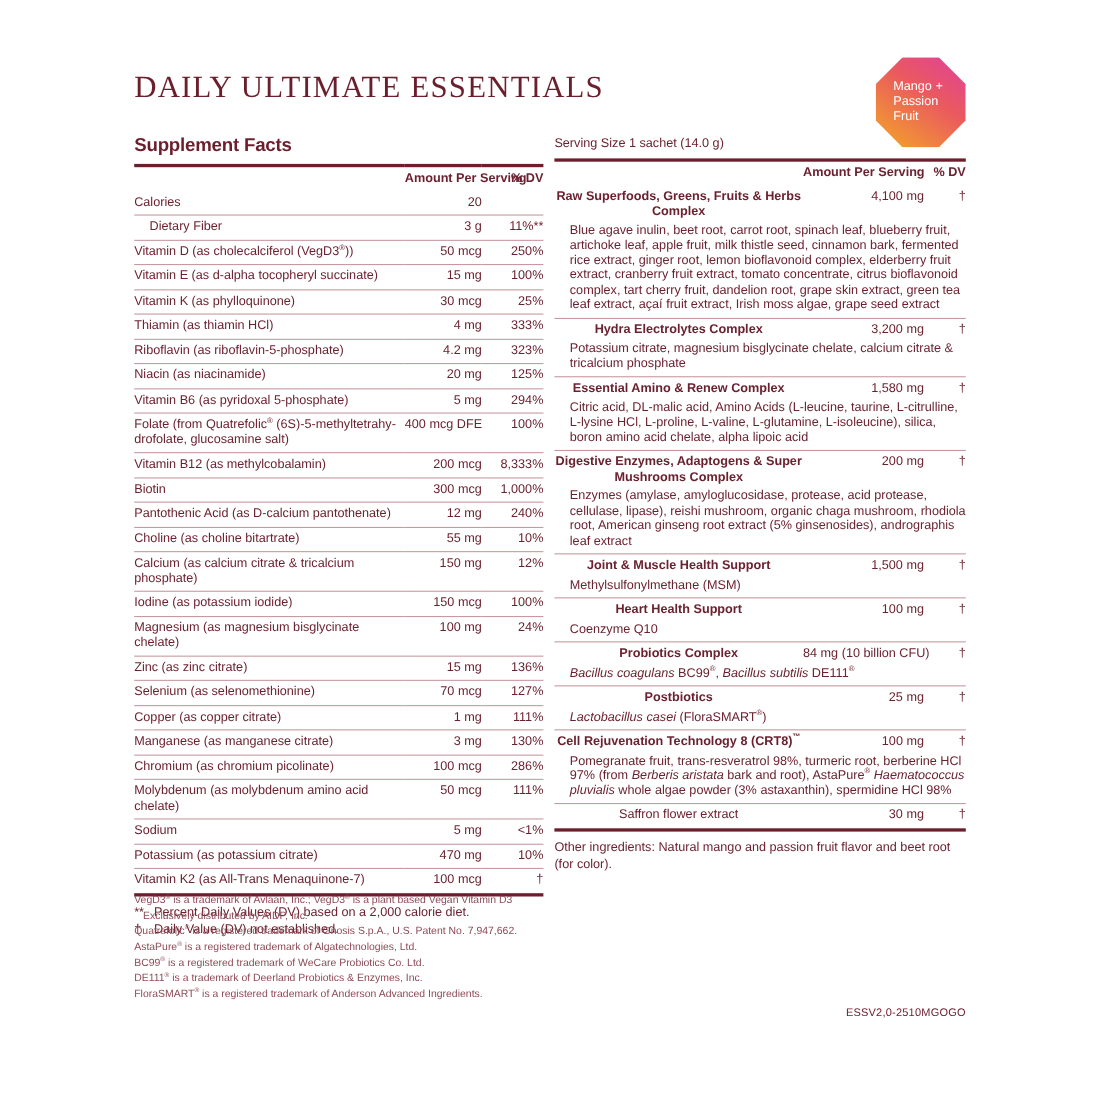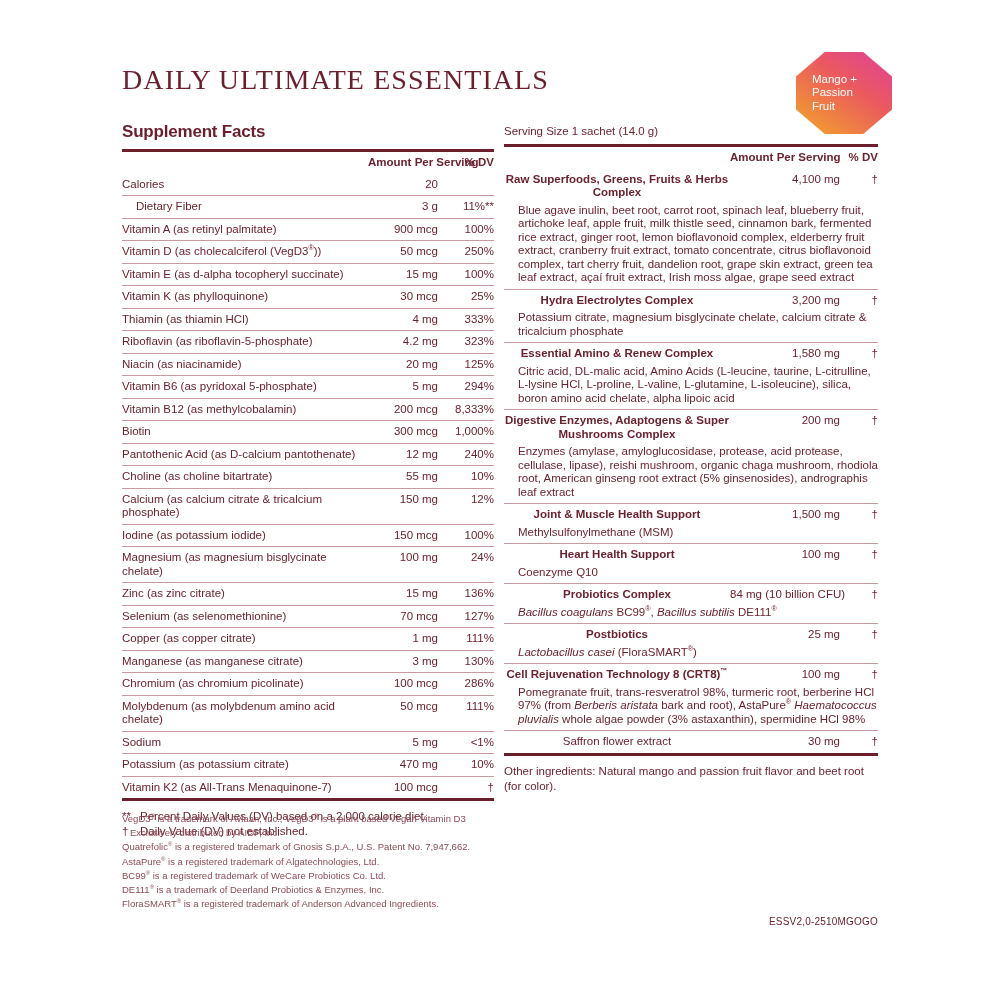--- a/index.html
+++ b/index.html
@@ -22,21 +22,21 @@
     letter-spacing:1.1px;
     font-weight:400;
     color:#6b1f2c;
     font-family:"Liberation Serif", serif;
   }
 
   
   .badge {
     position:absolute;
     left:796px; top:52px;
-    width:96px; height:82px;
+    width:82px; height:82px;
     background:linear-gradient(35deg,#f5a623 0%,#f08a3c 22%,#ea5a5e 58%,#e0409a 100%);
     clip-path:polygon(30% 0%,70% 0%,100% 30%,100% 70%,70% 100%,30% 100%,0% 70%,0% 30%);
     display:flex; align-items:center; justify-content:center;
   }
   .badge-text {
     color:#ffffff;
     font-size:11.5px;
     line-height:13.5px;
     font-weight:400;
     text-align:left;
@@ -155,25 +155,20 @@
             <td class="nm">Calories</td>
             <td class="amt">20</td>
             <td class="dv"></td>
           </tr>
           <tr>
             <td class="nm indent">Dietary Fiber</td>
             <td class="amt">3 g</td>
             <td class="dv">11%**</td>
           </tr>
           <tr>
-            <td class="nm">Vitamin A (as retinyl palmitate)</td>
-            <td class="amt">900 mcg</td>
-            <td class="dv">100%</td>
-          </tr>
-          <tr>
             <td class="nm">Vitamin D (as cholecalciferol (VegD3<sup>®</sup>))</td>
             <td class="amt">50 mcg</td>
             <td class="dv">250%</td>
           </tr>
           <tr>
             <td class="nm">Vitamin E (as d-alpha tocopheryl succinate)</td>
             <td class="amt">15 mg</td>
             <td class="dv">100%</td>
           </tr>
           <tr>
@@ -193,20 +188,25 @@
           </tr>
           <tr>
             <td class="nm">Niacin (as niacinamide)</td>
             <td class="amt">20 mg</td>
             <td class="dv">125%</td>
           </tr>
           <tr>
             <td class="nm">Vitamin B6 (as pyridoxal 5-phosphate)</td>
             <td class="amt">5 mg</td>
             <td class="dv">294%</td>
+          </tr>
+          <tr>
+            <td class="nm">Folate (from Quatrefolic<sup>®</sup> (6S)-5-methyltetrahy-drofolate, glucosamine salt)</td>
+            <td class="amt">400 mcg DFE</td>
+            <td class="dv">100%</td>
           </tr>
           <tr>
             <td class="nm">Vitamin B12 (as methylcobalamin)</td>
             <td class="amt">200 mcg</td>
             <td class="dv">8,333%</td>
           </tr>
           <tr>
             <td class="nm">Biotin</td>
             <td class="amt">300 mcg</td>
             <td class="dv">1,000%</td>

